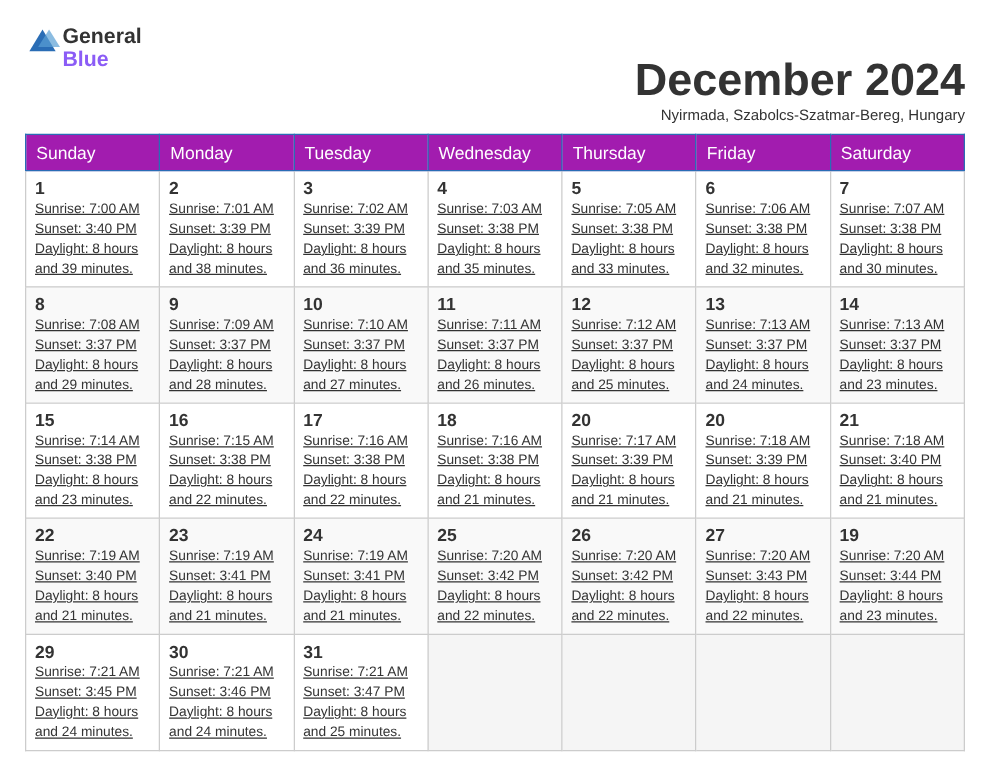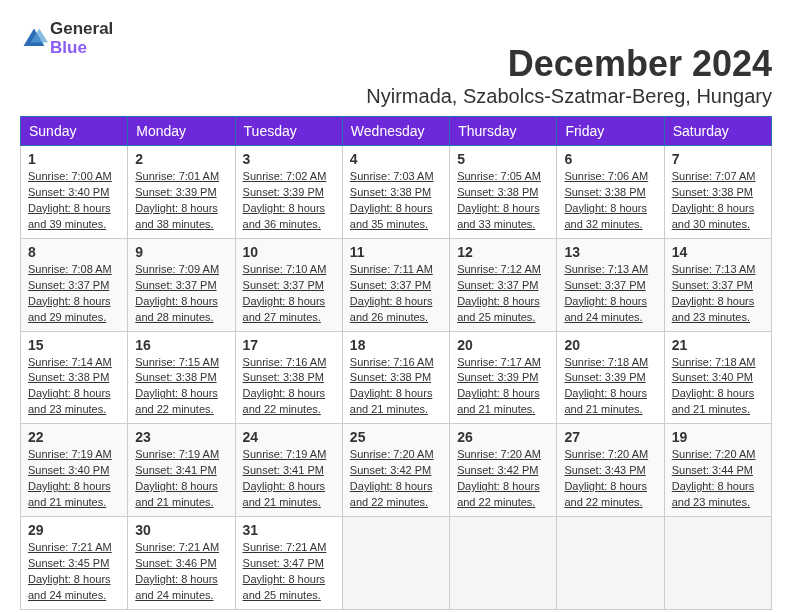--- a/index.html
+++ b/index.html
@@ -11,47 +11,47 @@
       padding: 20px;
     }
     .header {
       display: flex;
       justify-content: space-between;
       align-items: flex-start;
       margin-bottom: 4px;
     }
     .logo {
       display: flex;
-      align-items: center;
+      align-items: flex-start;
       gap: 2px;
     }
     .logo-icon {
       width: 28px;
       height: 28px;
     }
     .title-section {
       text-align: right;
     }
     .month-title {
       font-size: 36px;
       font-weight: bold;
       color: #333;
       margin-top: 23px;
     }
     .location {
-      font-size: 20px;
+      font-size: 12px;
       color: #333;
     }
     .calendar {
       width: 100%;
       border-collapse: collapse;
       margin-top: 8px;
     }
     .calendar th {
-      background-color: #6d28d9;
+      background-color: #a21caf;
       color: #fff;
       text-align: left;
       padding: 6px 8px;
       font-size: 14px;
       font-weight: normal;
       border: 1px solid #2a6db5;
     }
     .calendar td {
       vertical-align: top;
       padding: 5px 7px;

